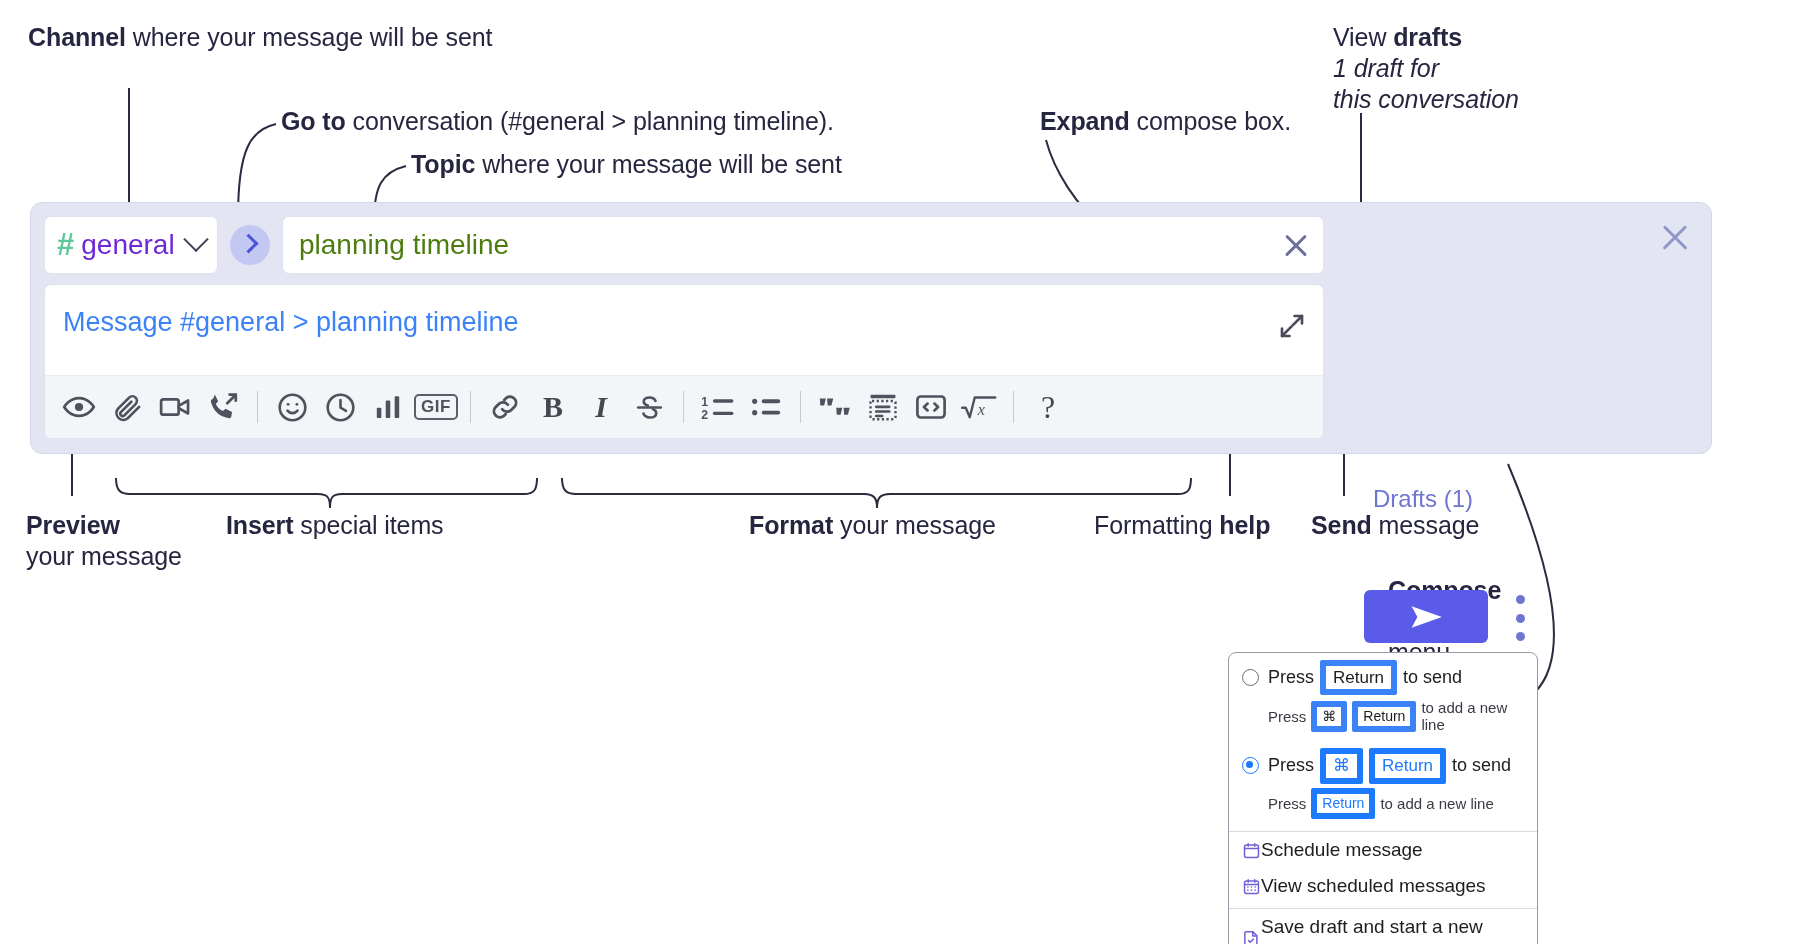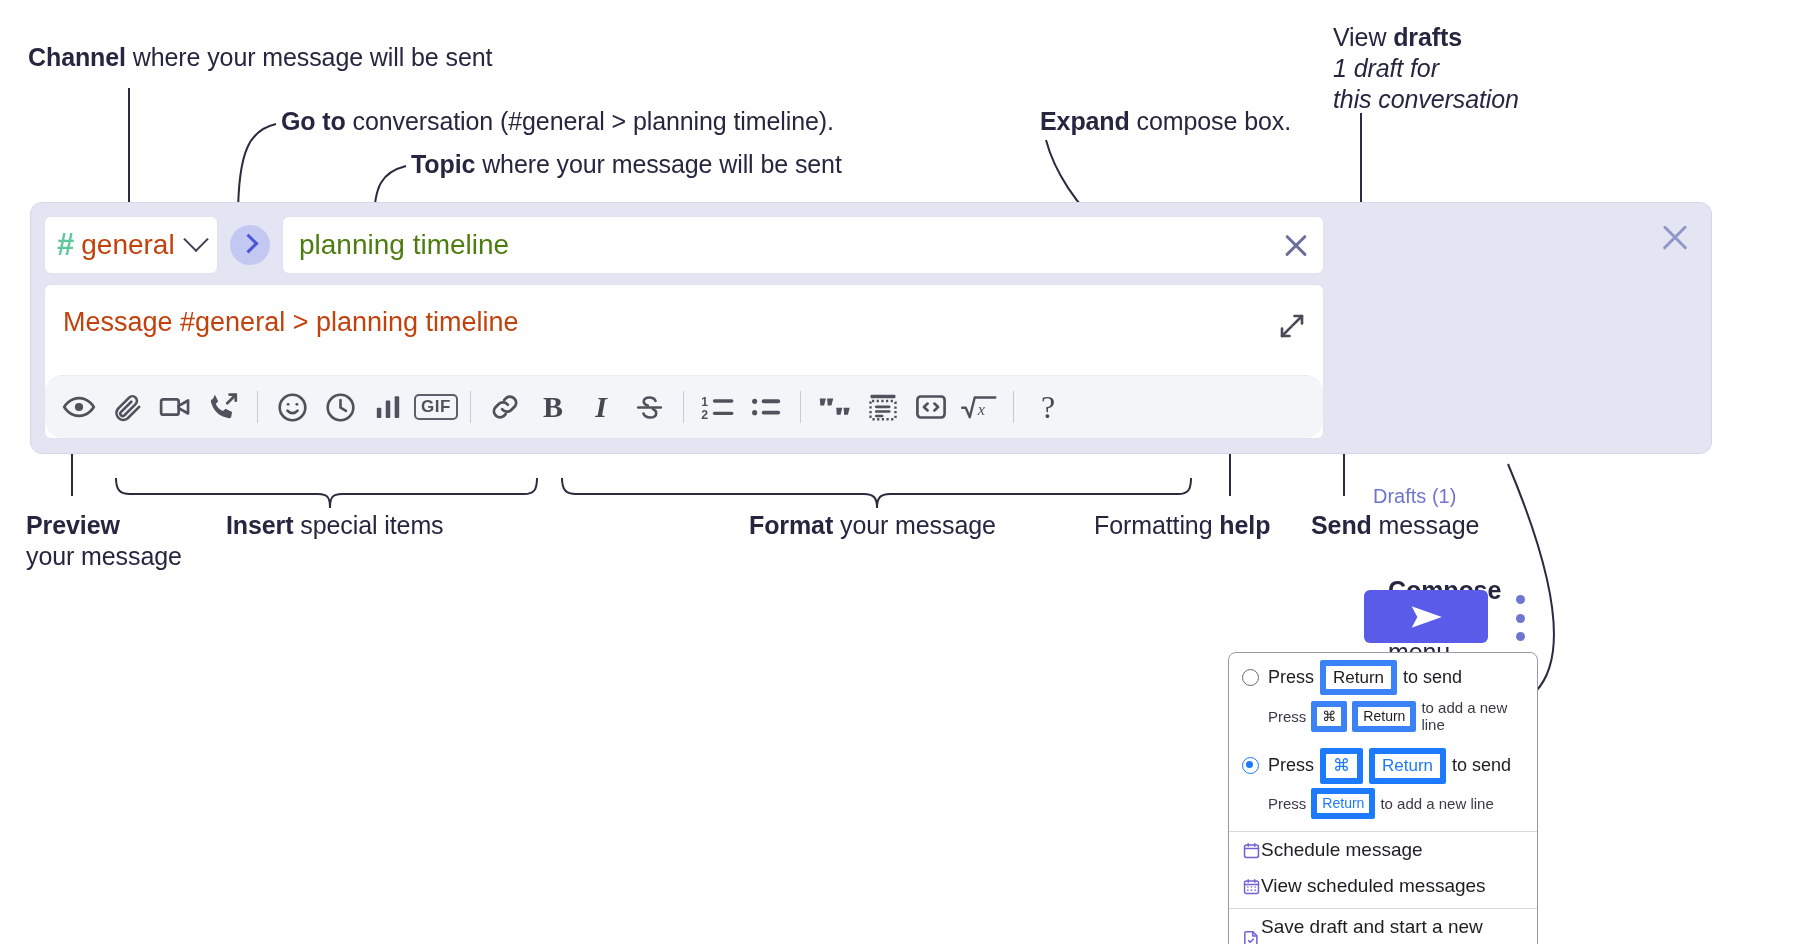--- a/index.html
+++ b/index.html
@@ -21,21 +21,21 @@
   }
   #compose-inner{
     position:absolute;left:13px;top:13px;width:1280px;
   }
   .chan-row{display:flex;align-items:center;height:58px;}
   #channel-select{
     width:174px;height:58px;background:#fff;border:1px solid #e0e2ee;border-radius:7px;
     display:flex;align-items:center;box-sizing:border-box;padding:0 12px;gap:7px;
   }
   #channel-hash{color:#5ec89a;font-size:31px;font-weight:bold;line-height:1;transform:translateY(-1px);}
-  #channel-name{font-size:28px;color:#c2410c;}
+  #channel-name{font-size:28px;color:#6d28d9;}
   .chev{margin-left:auto;width:16px;height:16px;border-right:2.6px solid #3f3f52;border-bottom:2.6px solid #3f3f52;transform:rotate(45deg) translate(-4px,-4px);}
   #goto-btn{
     width:40px;height:40px;border-radius:50%;background:#c3c8f3;margin:0 12px;
     display:flex;align-items:center;justify-content:center;
   }
   #goto-btn .g{width:11px;height:11px;border-right:3px solid #4b55d8;border-top:3px solid #4b55d8;transform:rotate(45deg) translateX(-2px);}
   #topic-field{
     flex:1;height:58px;background:#fff;border:1px solid #e0e2ee;border-radius:7px;
     display:flex;align-items:center;box-sizing:border-box;padding:0 10px 0 16px;
   }
@@ -45,34 +45,34 @@
     content:"";position:absolute;left:3px;top:16px;width:28px;height:3.2px;background:#6b6f9c;border-radius:2px;
   }
   #topic-clear:before{transform:rotate(45deg);}
   #topic-clear:after{transform:rotate(-45deg);}
 
   
   #message-box{
     margin-top:10px;background:#fff;border:1px solid #e0e2ee;border-radius:7px;overflow:hidden;
   }
   #message-input-area{height:90px;position:relative;}
-  #message-placeholder{position:absolute;left:18px;top:22px;font-size:27px;color:#c2410c;}
+  #message-placeholder{position:absolute;left:18px;top:22px;font-size:27px;color:#3b82f6;}
   #expand-btn{position:absolute;right:16px;top:26px;width:30px;height:30px;}
   #toolbar{
     height:62px;background:#f4f5f8;border-top:1px solid #ebecf2;
-    display:flex;align-items:center;padding:0 10px;gap:0px;border-radius:18px;
+    display:flex;align-items:center;padding:0 10px;gap:0px;
   }
   .tb{width:48px;height:48px;display:flex;align-items:center;justify-content:center;color:#5c5f6b;flex:none;}
   .tb svg{display:block;}
   .tb-sep{width:1px;height:32px;background:#c8cad3;margin:0 10px;flex:none;}
   .tb-text{font-size:30px;font-weight:600;color:#46474f;font-family:"Liberation Serif",serif;}
   .gifbox{border:2.4px solid #5c5f6b;border-radius:5px;padding:1px 5px;font-size:17px;font-weight:bold;letter-spacing:0.5px;color:#4f525d;font-family:"Liberation Sans",sans-serif;}
 
   
-  #drafts-link{position:absolute;left:1342px;top:282px;font-size:20px;color:#6f76cf;}
+  #drafts-link{position:absolute;left:1342px;top:282px;font-size:24px;color:#6f76cf;}
   #send-button{
     position:absolute;left:1333px;top:387px;width:124px;height:53px;background:#5b5bea;border-radius:6px;
     display:flex;align-items:center;justify-content:center;
   }
   #kebab{position:absolute;left:1478px;top:392px;width:22px;height:46px;display:flex;flex-direction:column;justify-content:space-between;align-items:center;}
   #kebab span{width:9px;height:9px;border-radius:50%;background:#6f76cf;display:block;}
   #panel-close{position:absolute;right:18px;top:16px;width:36px;height:36px;}
   #panel-close:before,#panel-close:after{
     content:"";position:absolute;left:2px;top:17px;width:32px;height:3.4px;background:#9096c6;border-radius:2px;
   }
@@ -98,21 +98,21 @@
   .menu-div{height:1px;background:#d9d9e0;margin:4px 0 0 0;}
   .menu-item{display:flex;align-items:center;gap:0;padding:7px 13px;font-size:19px;color:#1d1d22;}
   .menu-item svg{flex:none;}
 
   
   #lines{position:absolute;left:0;top:0;width:1814px;height:944px;pointer-events:none;}
 </style>
 </head>
 <body>
 
-<div class="abs ann" style="left:28px;top:22px;margin-top:20px;">
+<div class="abs ann" style="left:28px;top:22px;">
   <div><b>Channel</b><span> where your message will be sent</span></div>
 </div>
 
 <div class="abs ann" style="left:281px;top:106px;">
   <b>Go to</b><span> conversation (#general &gt; planning timeline).</span>
 </div>
 
 <div class="abs ann" style="left:411px;top:149px;">
   <b>Topic</b><span> where your message will be sent</span>
 </div>

